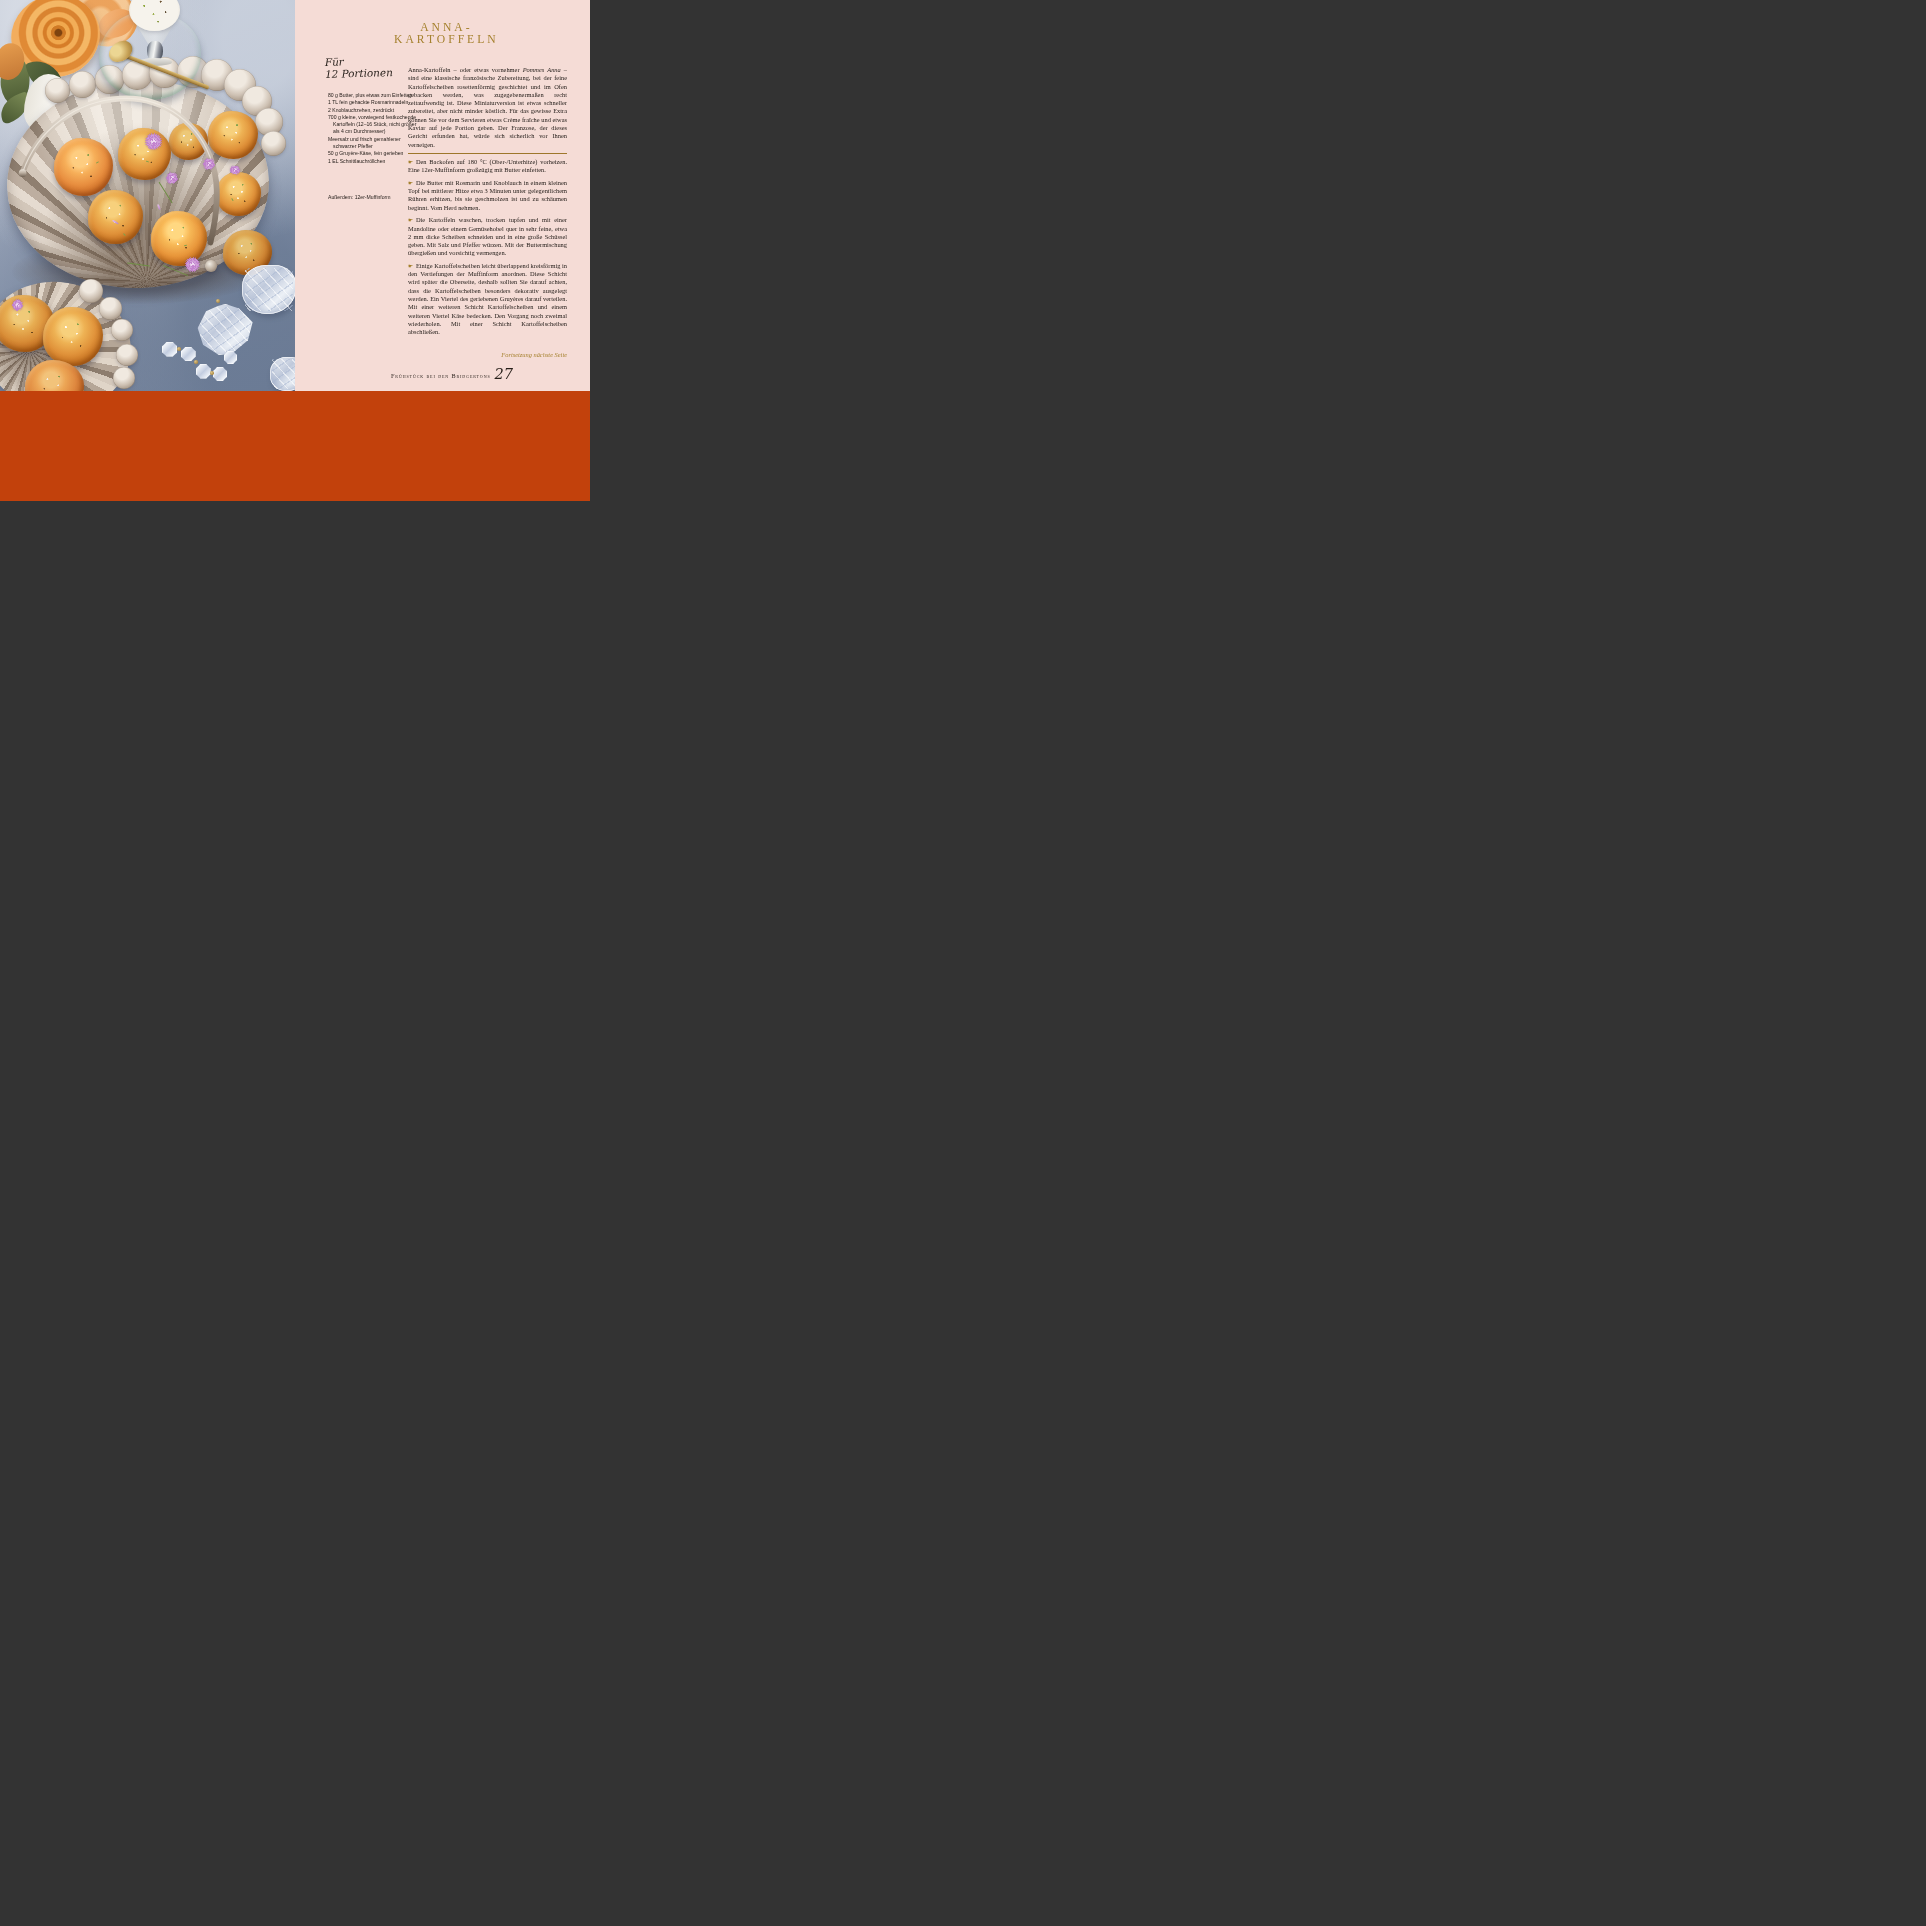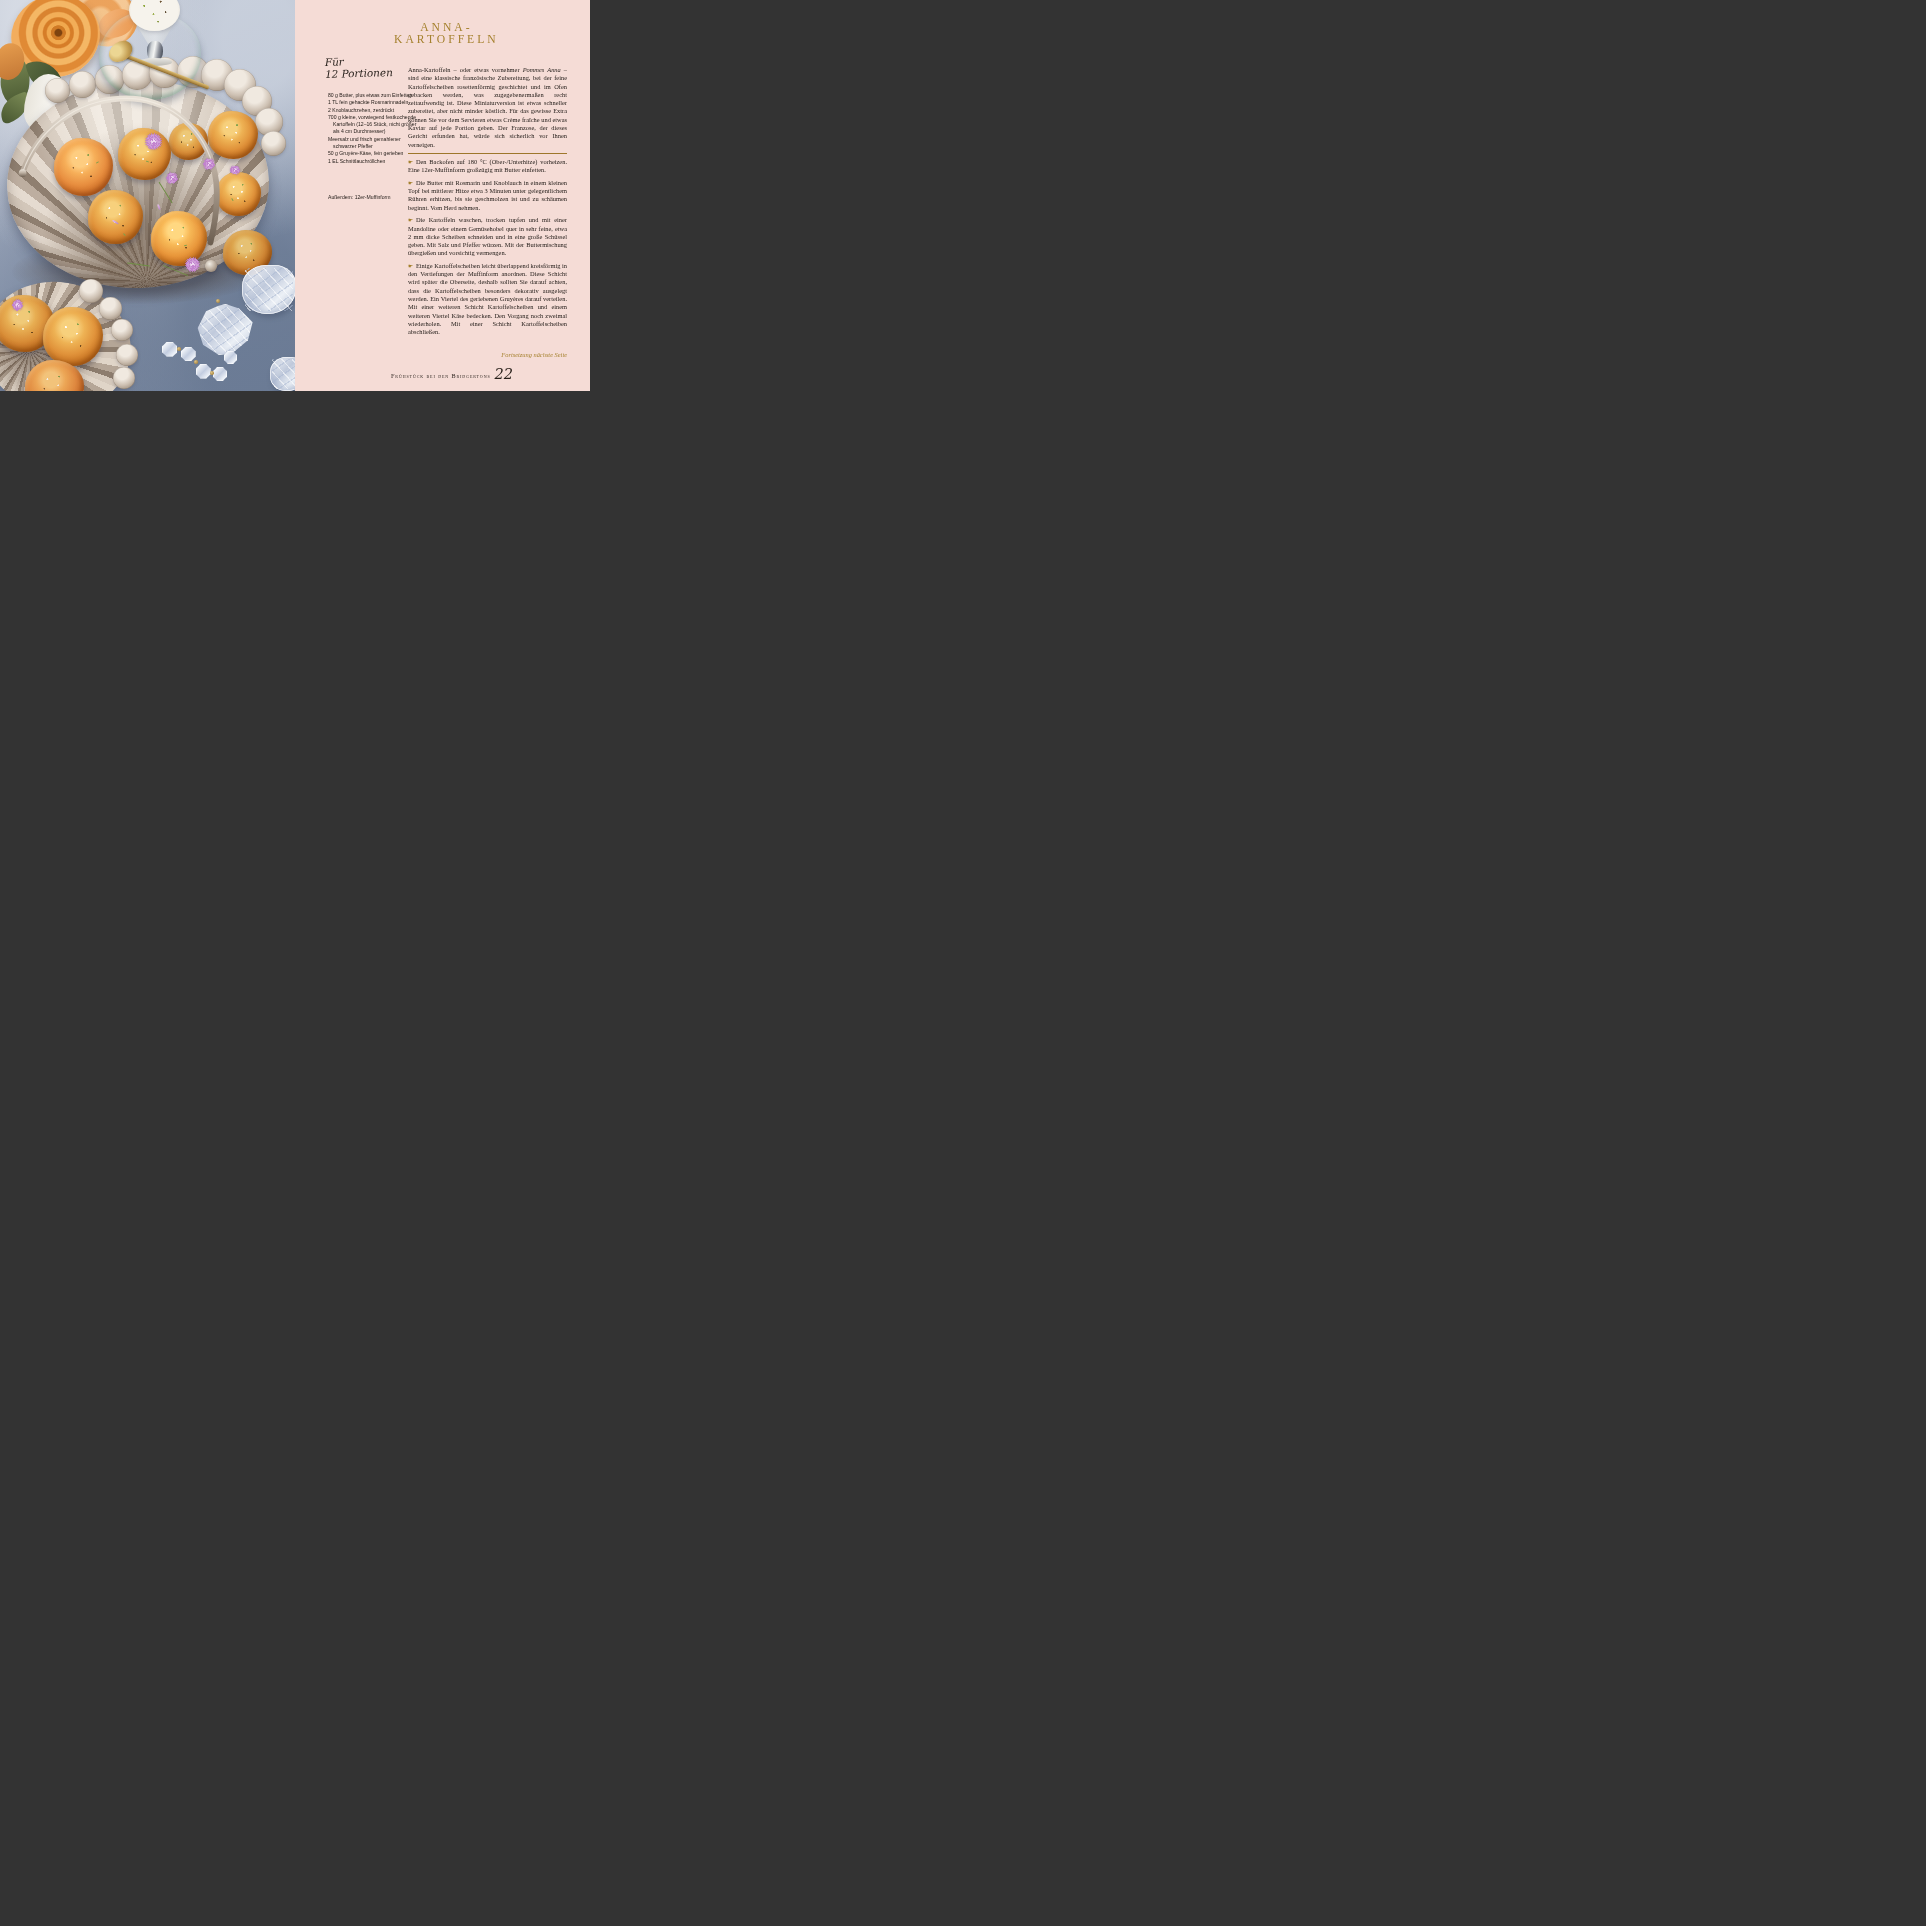--- a/index.html
+++ b/index.html
@@ -1,16 +1,16 @@
 <!DOCTYPE html>
 <html style="--page_background: #f5dcd6; --gold: #a5812e; --ink: #221c18;font-size:6.2px"><head>
 <meta charset="utf-8">
 <style>
   html,body{margin:0;padding:0;background:#333;}
-  .spread{position:relative;width:590px;height:391px;overflow:hidden;background:#e5e5e5;font-family:"Liberation Serif",serif;}
+  .spread{position:relative;width:590px;height:501px;overflow:hidden;background:#c2410c;font-family:"Liberation Serif",serif;}
   .spread *{box-sizing:border-box;}
 
   
   .photo{position:absolute;left:0;top:0;width:295px;height:391px;overflow:hidden;
     background:
       radial-gradient(ellipse at 18% 6%, rgba(216,221,230,.9) 0 12%, transparent 45%),
       radial-gradient(ellipse at 88% 10%, rgba(205,212,224,.8) 0 10%, transparent 40%),
       radial-gradient(ellipse at 85% 82%, rgba(101,117,143,.75) 0 18%, transparent 55%),
       radial-gradient(ellipse at 25% 92%, rgba(118,132,156,.7) 0 15%, transparent 50%),
       radial-gradient(ellipse at 55% 70%, rgba(255,255,255,.22) 0 10%, transparent 35%),
@@ -254,17 +254,17 @@
           <p class="step"><span class="hand">☛</span><span class="step-text">Die Kartoffeln waschen, trocken tupfen und mit einer Mandoline oder einem Gemüsehobel quer in sehr feine, etwa 2 mm dicke Scheiben schneiden und in eine große Schüssel geben. Mit Salz und Pfeffer würzen. Mit der Buttermischung übergießen und vorsichtig vermengen.</span></p>
 
           <p class="step"><span class="hand">☛</span><span class="step-text">Einige Kartoffelscheiben leicht überlappend kreisförmig in den Vertiefungen der Muffinform anordnen. Diese Schicht wird später die Oberseite, deshalb sollten Sie darauf achten, dass die Kartoffelscheiben besonders dekorativ ausgelegt werden. Ein Viertel des geriebenen Gruyères darauf verteilen. Mit einer weiteren Schicht Kartoffelscheiben und einem weiteren Viertel Käse bedecken. Den Vorgang noch zweimal wiederholen. Mit einer Schicht Kartoffelscheiben abschließen.</span></p>
         </div>
     </div>
 
     <div class="cont">Fortsetzung nächste Seite</div>
 
     <div class="footer">
       <span class="footer-text">Frühstück bei den Bridgertons</span>
-      <span class="pageno">22</span>
+      <span class="pageno">27</span>
     </div>
   </div>
 </div>
 
 
 </body></html>

